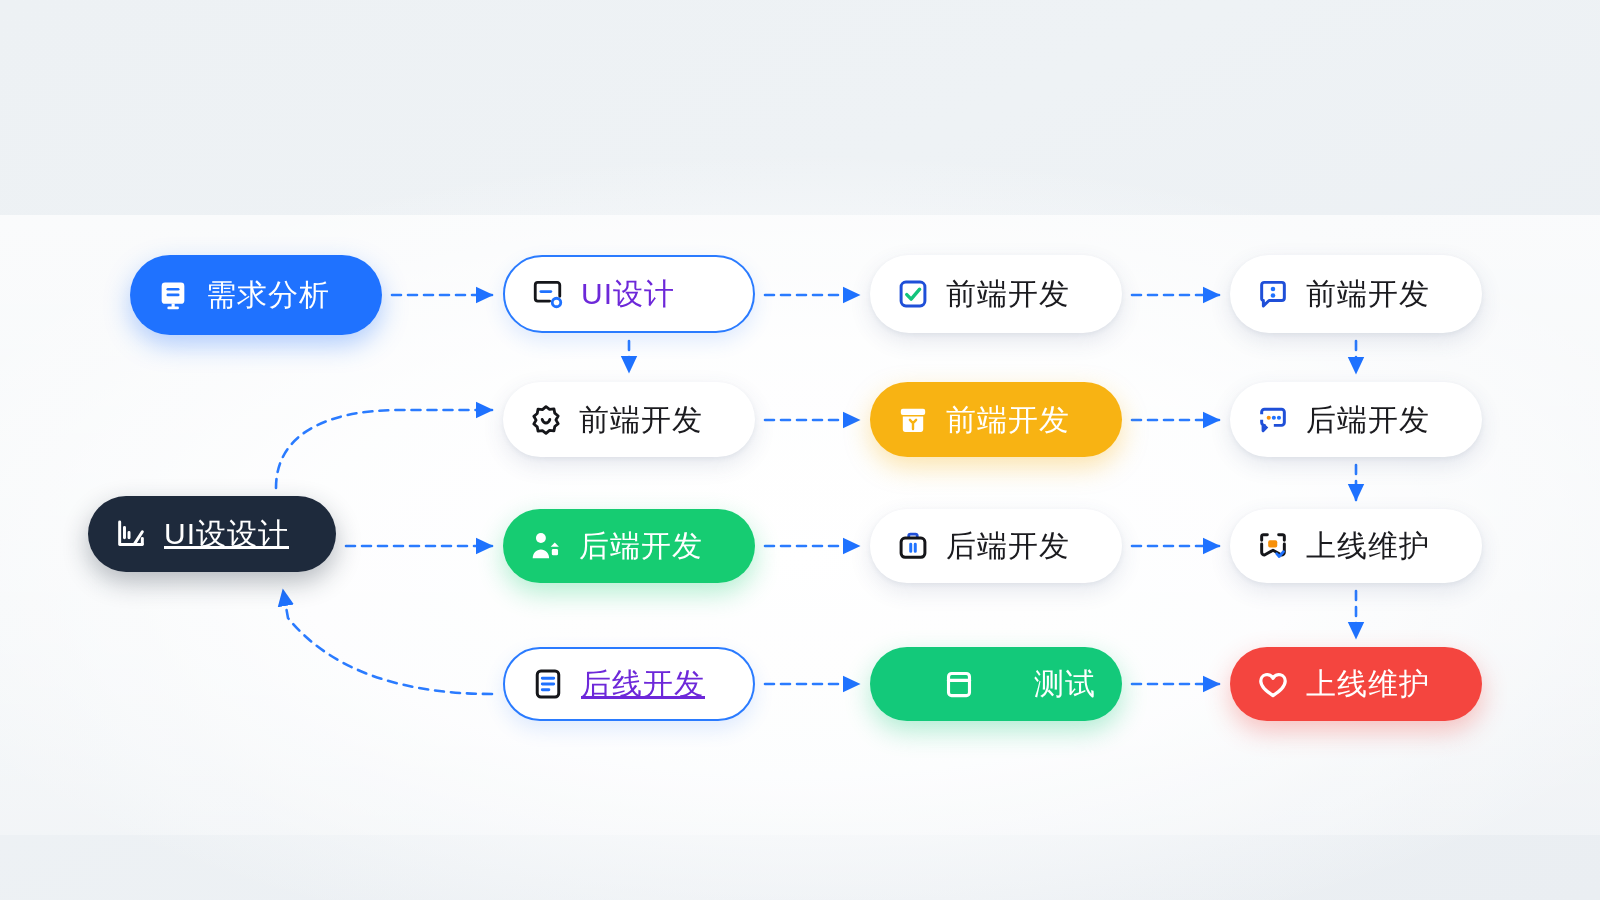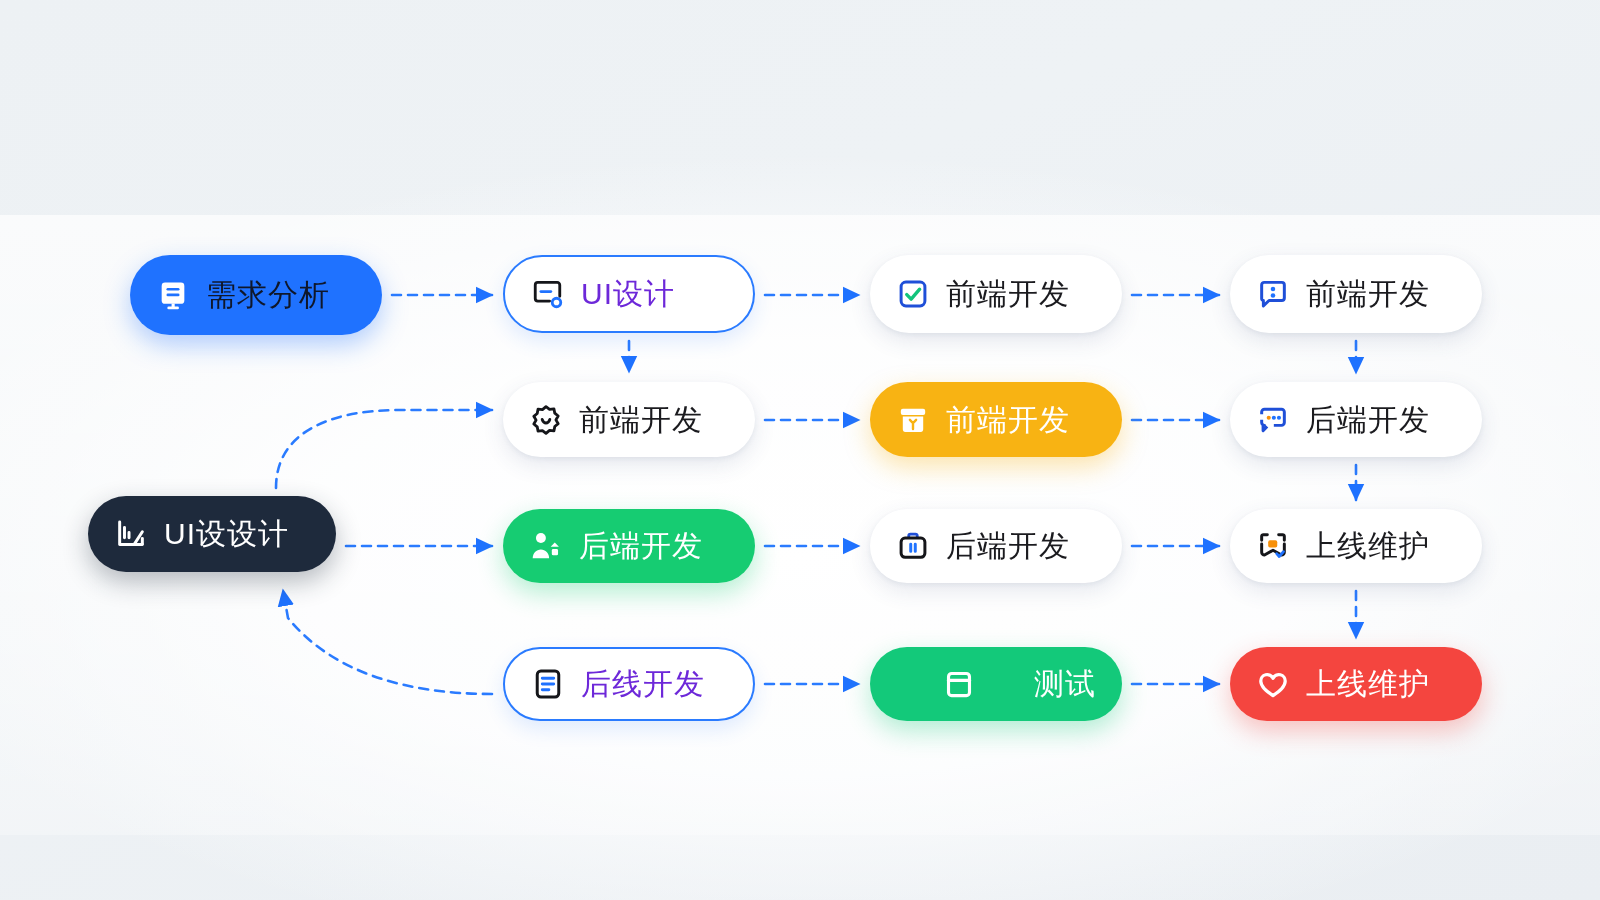--- a/index.html
+++ b/index.html
@@ -22,21 +22,21 @@
   #edges{position:absolute;left:0;top:0;width:1600px;height:900px;}
 
   .node{
     position:absolute;display:flex;align-items:center;
     box-sizing:border-box;border-radius:999px;
     padding:0 26px;gap:16px;white-space:nowrap;
   }
   .node .label{font-size:30px;letter-spacing:1px;line-height:1;}
   .node .ico{display:flex;align-items:center;justify-content:center;flex:0 0 auto;}
 
-  .n-blue   {background:#1f72ff;color:#0f172a;box-shadow:0 10px 26px rgba(31,114,255,.34);}
+  .n-blue   {background:#1f72ff;color:#ffffff;box-shadow:0 10px 26px rgba(31,114,255,.34);}
   .n-dark   {background:#1e2a3c;color:#fff;box-shadow:0 10px 26px rgba(30,42,60,.32);}
   .n-green  {background:#16cc72;color:#fff;box-shadow:0 10px 26px rgba(22,204,114,.32);}
   .n-green2 {background:#13c97a;color:#fff;box-shadow:0 10px 26px rgba(19,201,122,.32);}
   .n-amber  {background:#f8b313;color:#fff;box-shadow:0 10px 26px rgba(248,179,19,.34);}
   .n-red    {background:#f4453f;color:#fff;box-shadow:0 10px 26px rgba(244,69,63,.32);}
   .n-white  {background:#fff;color:#1b1b1f;box-shadow:0 8px 22px rgba(54,78,120,.12),0 2px 5px rgba(54,78,120,.07);}
   .n-outline{background:#fff;color:#6d28d9;border:2px solid #2a7bff;box-shadow:0 8px 20px rgba(42,123,255,.14);}
 </style>
 </head>
 <body>
@@ -141,21 +141,21 @@
       <svg width="34" height="34" viewBox="0 0 24 24" fill="none">
           <path d="M4 6.4A2 2 0 0 1 6 4.4h12a2 2 0 0 1 2 2v7.4a2 2 0 0 1-2 2H8.6L5 19.6v-3.8H6a2 2 0 0 1-2-2z" stroke="#1f4fd8" stroke-width="2.1" stroke-linejoin="round" stroke-dasharray="34 5 14 4"></path>
           <circle cx="9" cy="10.4" r="1.45" fill="#f79009"></circle>
           <circle cx="12.6" cy="10.4" r="1.45" fill="#1f72ff"></circle>
           <circle cx="16.2" cy="10.4" r="1.45" fill="#1f72ff"></circle>
         </svg>
     </span>
     <span class="label">后端开发</span>
   </div>
 
-  <div class="node n-dark" style="left:88px;top:496px;width:248px;height:76px;">
+  <div class="node n-dark" style="left:88px;top:496px;width:248px;height:76px;text-decoration:underline;">
     <span class="ico">
       <svg width="34" height="34" viewBox="0 0 24 24" fill="none" stroke="#fff" stroke-width="2.1" stroke-linecap="round" stroke-linejoin="round">
           <path d="M4 3.6v15.8h16"></path>
           <path d="M7.4 7.4v7.2M10.6 11v3.6"></path>
           <path d="M20 10.4l-5.4 8.4"></path>
           <path d="M20 15.2v3.8"></path>
         </svg>
     </span>
     <span class="label">UI设设计</span>
   </div>
@@ -187,21 +187,21 @@
     <span class="ico">
       <svg width="34" height="34" viewBox="0 0 24 24" fill="none">
           <path d="M4 8V5.2A1.2 1.2 0 0 1 5.2 4H8M20 8V5.2A1.2 1.2 0 0 0 18.8 4H16M4 10.6v5.8a2 2 0 0 0 2 2l6-3.4 6 3.4a2 2 0 0 0 2-2v-5.8" stroke="#15161a" stroke-width="2.1" stroke-linecap="round" stroke-linejoin="round"></path>
           <rect x="8.6" y="8" width="6.4" height="5" rx="1.3" fill="#f79009"></rect>
           <path d="M14.6 17.4l1.8 2 3-3.4" stroke="#1f72ff" stroke-width="2" stroke-linecap="round" stroke-linejoin="round"></path>
         </svg>
     </span>
     <span class="label">上线维护</span>
   </div>
 
-  <div class="node n-outline" style="left:503px;top:647px;width:252px;height:74px;">
+  <div class="node n-outline" style="left:503px;top:647px;width:252px;height:74px;text-decoration:underline;">
     <span class="ico">
       <svg width="34" height="34" viewBox="0 0 24 24" fill="none">
           <rect x="4.4" y="2.8" width="15.2" height="18.4" rx="2.6" stroke="#15161a" stroke-width="2.1"></rect>
           <path d="M8 8h8M8 12h8M8 16h4.6" stroke="#1f72ff" stroke-width="2.1" stroke-linecap="round"></path>
         </svg>
     </span>
     <span class="label">后线开发</span>
   </div>
 
   <div class="node n-green2" style="left:870px;top:647px;width:252px;height:74px;padding-left:72px;justify-content:space-between;">

